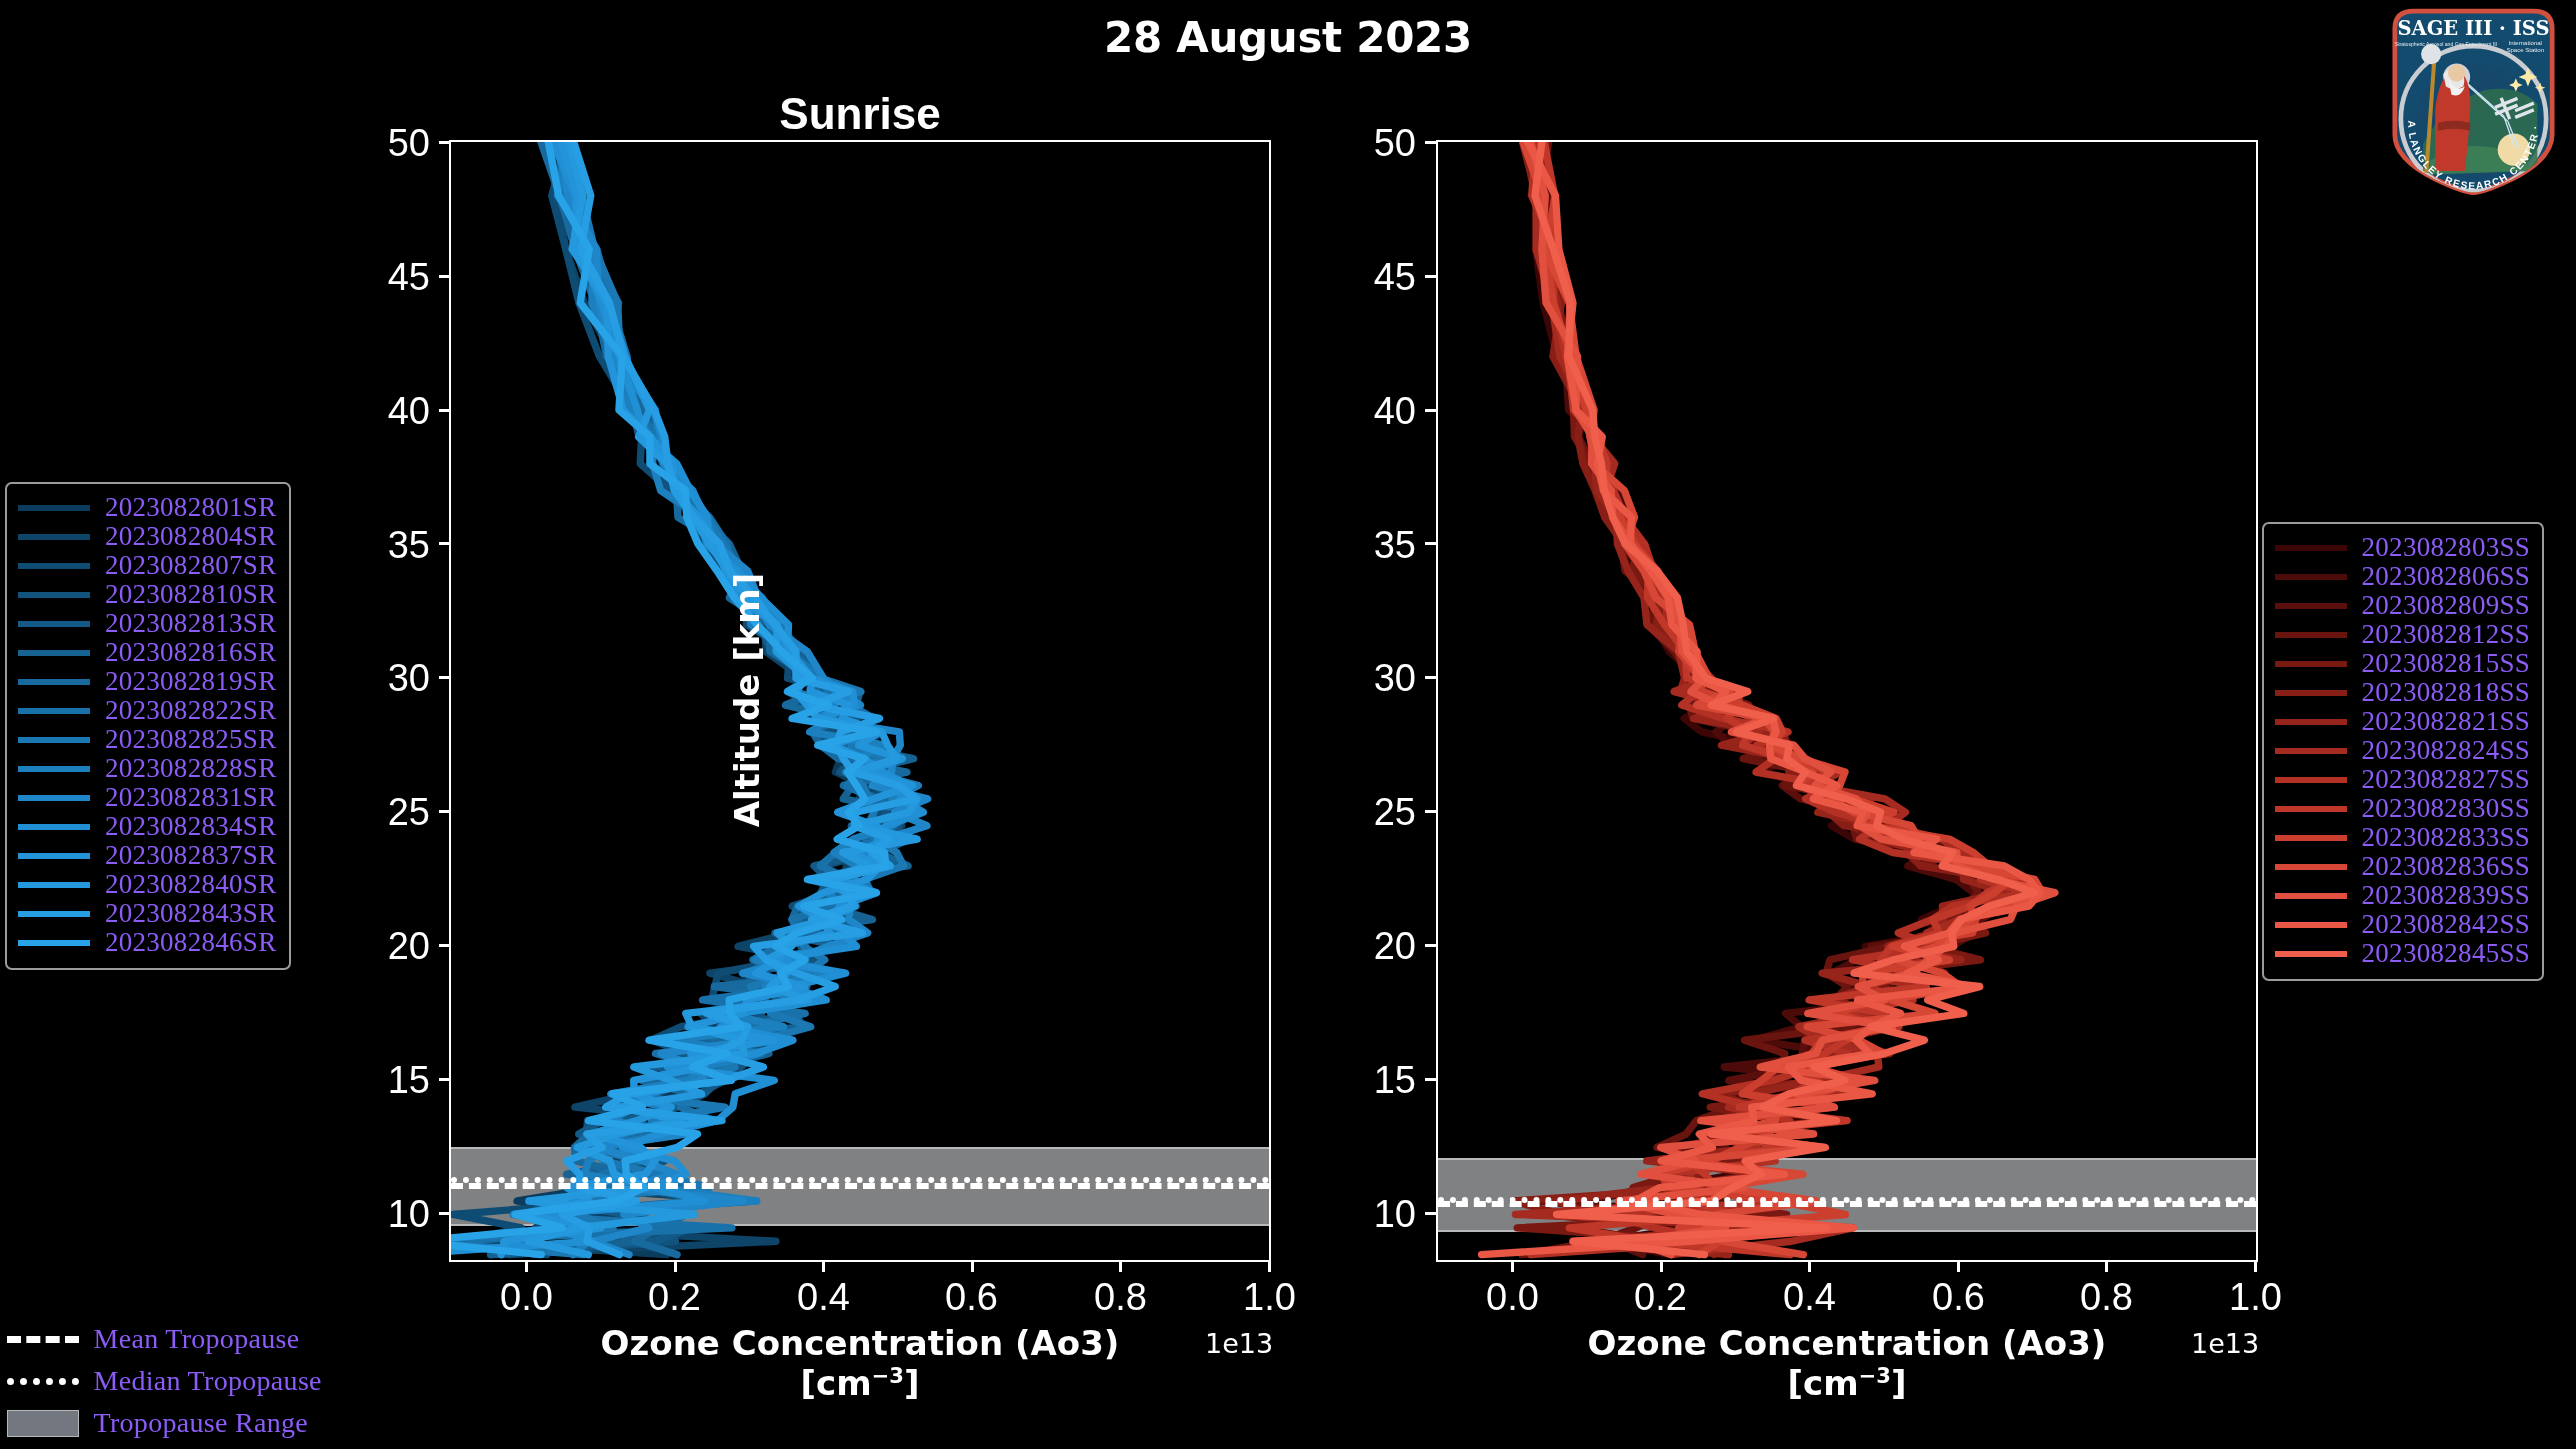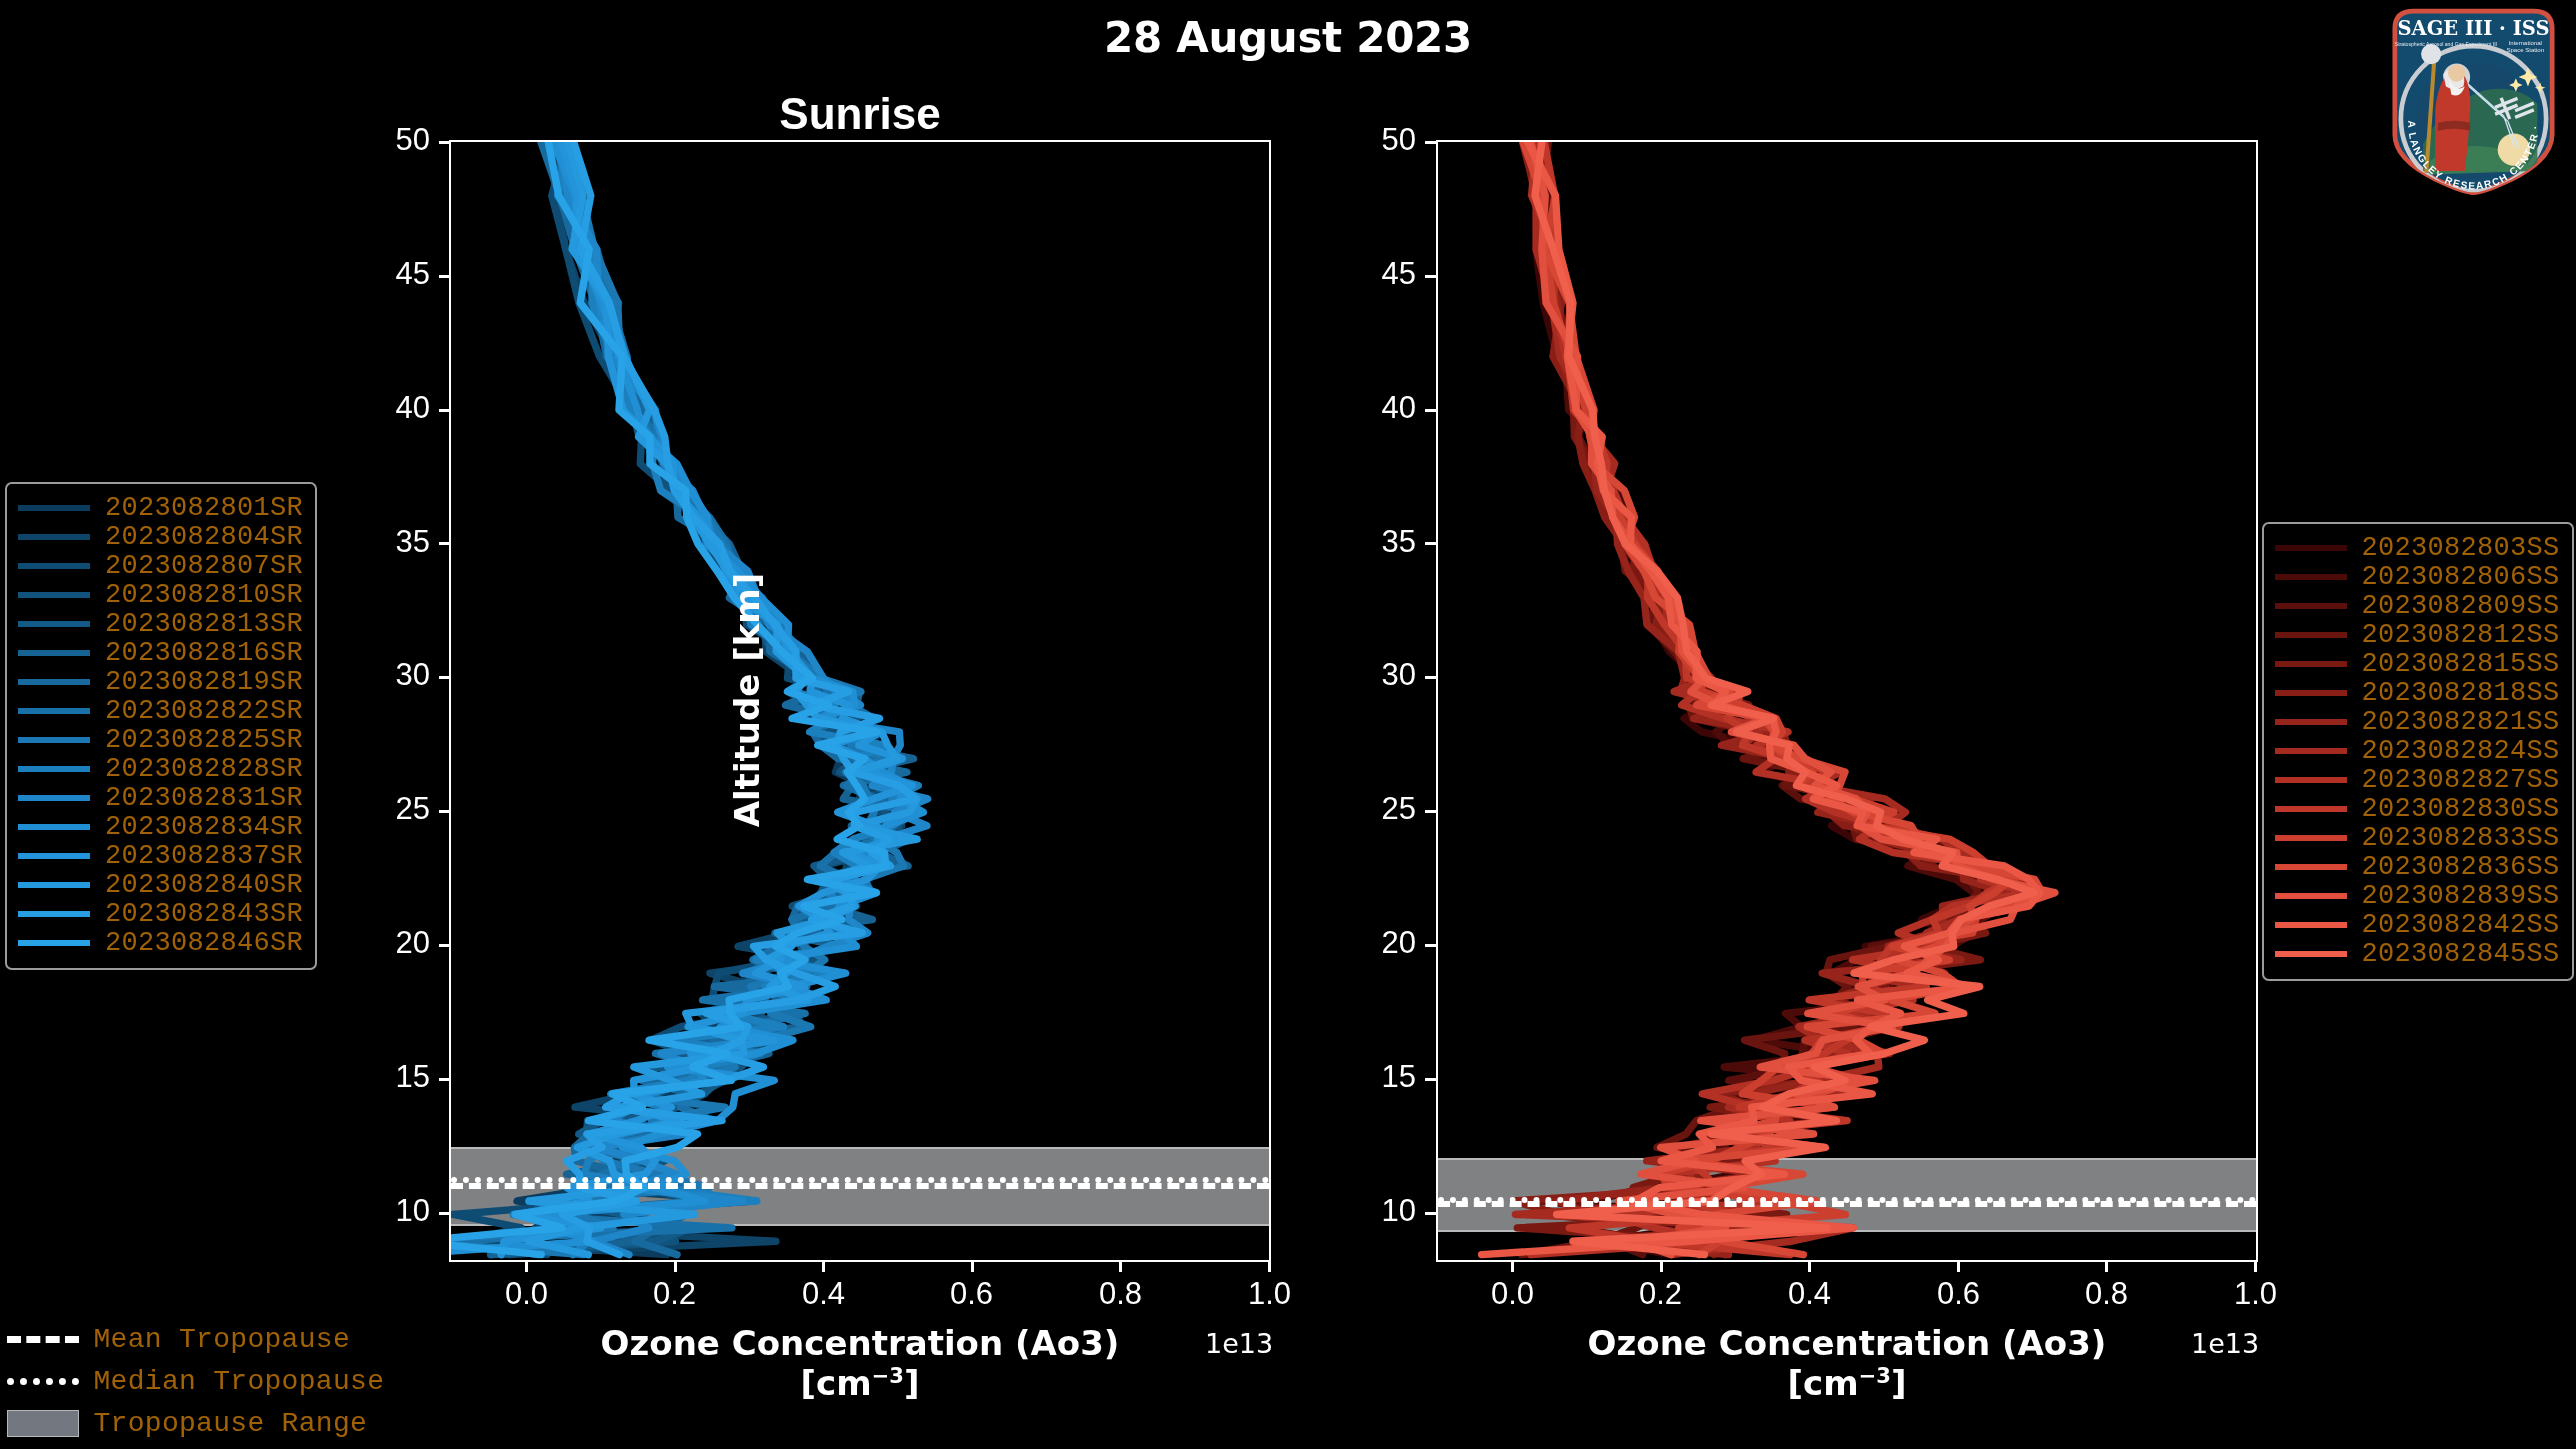--- a/index.html
+++ b/index.html
@@ -35,21 +35,21 @@
 
   .trop-band { position: absolute; left: 0; width: 100%;
     background: #808183; border-top: 2px solid #b8b9bb; border-bottom: 2px solid #b8b9bb; }
   .trop-mean { position: absolute; left: 0; width: 100%; height: 0;
     border-top: 6px dashed #ffffff; }
   .trop-median { position: absolute; left: 0; width: 100%; height: 0;
     border-top: 6px dotted #ffffff; }
 
   .ytick-label, .xtick-label {
     position: absolute; color: #fff;
-    font-family: "Liberation Sans", sans-serif; font-size: 31px; font-weight: 500;
+    font-family: "Liberation Sans", sans-serif; font-size: 38px; font-weight: 500;
   }
   .ytick-label { text-align: right; width: 74px; }
   .xtick-label { text-align: center; width: 107px; }
 
   .tickmark { position: absolute; background: #fff; }
 
   .axis-label {
     position: absolute; color: #fff; font-weight: bold;
     font-family: "DejaVu Sans", sans-serif; font-size: 34px; text-align: center;
   }
@@ -60,21 +60,21 @@
   .offset-text { position: absolute; color: #fff;
     font-family: "DejaVu Sans", sans-serif; font-size: 27px; }
 
   .legend {
     position: absolute; background: #000;
     border: 2px solid #9b9b9b; border-radius: 6.7px;
     padding: 9.4px 12px 10.7px 10.7px;
   }
   .legend-row { display: flex; align-items: center; height: 29px; }
   .legend-swatch { width: 72px; height: 6px; flex: 0 0 72px; margin-right: 14.8px; }
-  .legend-text { color: #a16207; font-family: Liberation Mono, monospace;
+  .legend-text { color: #8b5cf6; font-family: Liberation Serif, serif;
     font-size: 27px; white-space: nowrap; letter-spacing: 0.3px; }
 
   #legend-sunrise { left: 5.4px; top: 482px; }
   #legend-sunset  { left: 2262px; top: 522px; }
 
   #legend-tropopause { position: absolute; left: 6.7px; top: 1318px; }
   #legend-tropopause .legend-row { height: 42px; }
   #legend-tropopause .legend-text { font-size: 28px; }
   .sw-dash { width: 72px; height: 0; border-top: 7.4px dashed #fff; flex:0 0 72px; margin-right: 14.8px; }
   .sw-dot  { width: 72px; height: 0; border-top: 7.4px dotted #fff; flex:0 0 72px; margin-right: 14.8px; }

